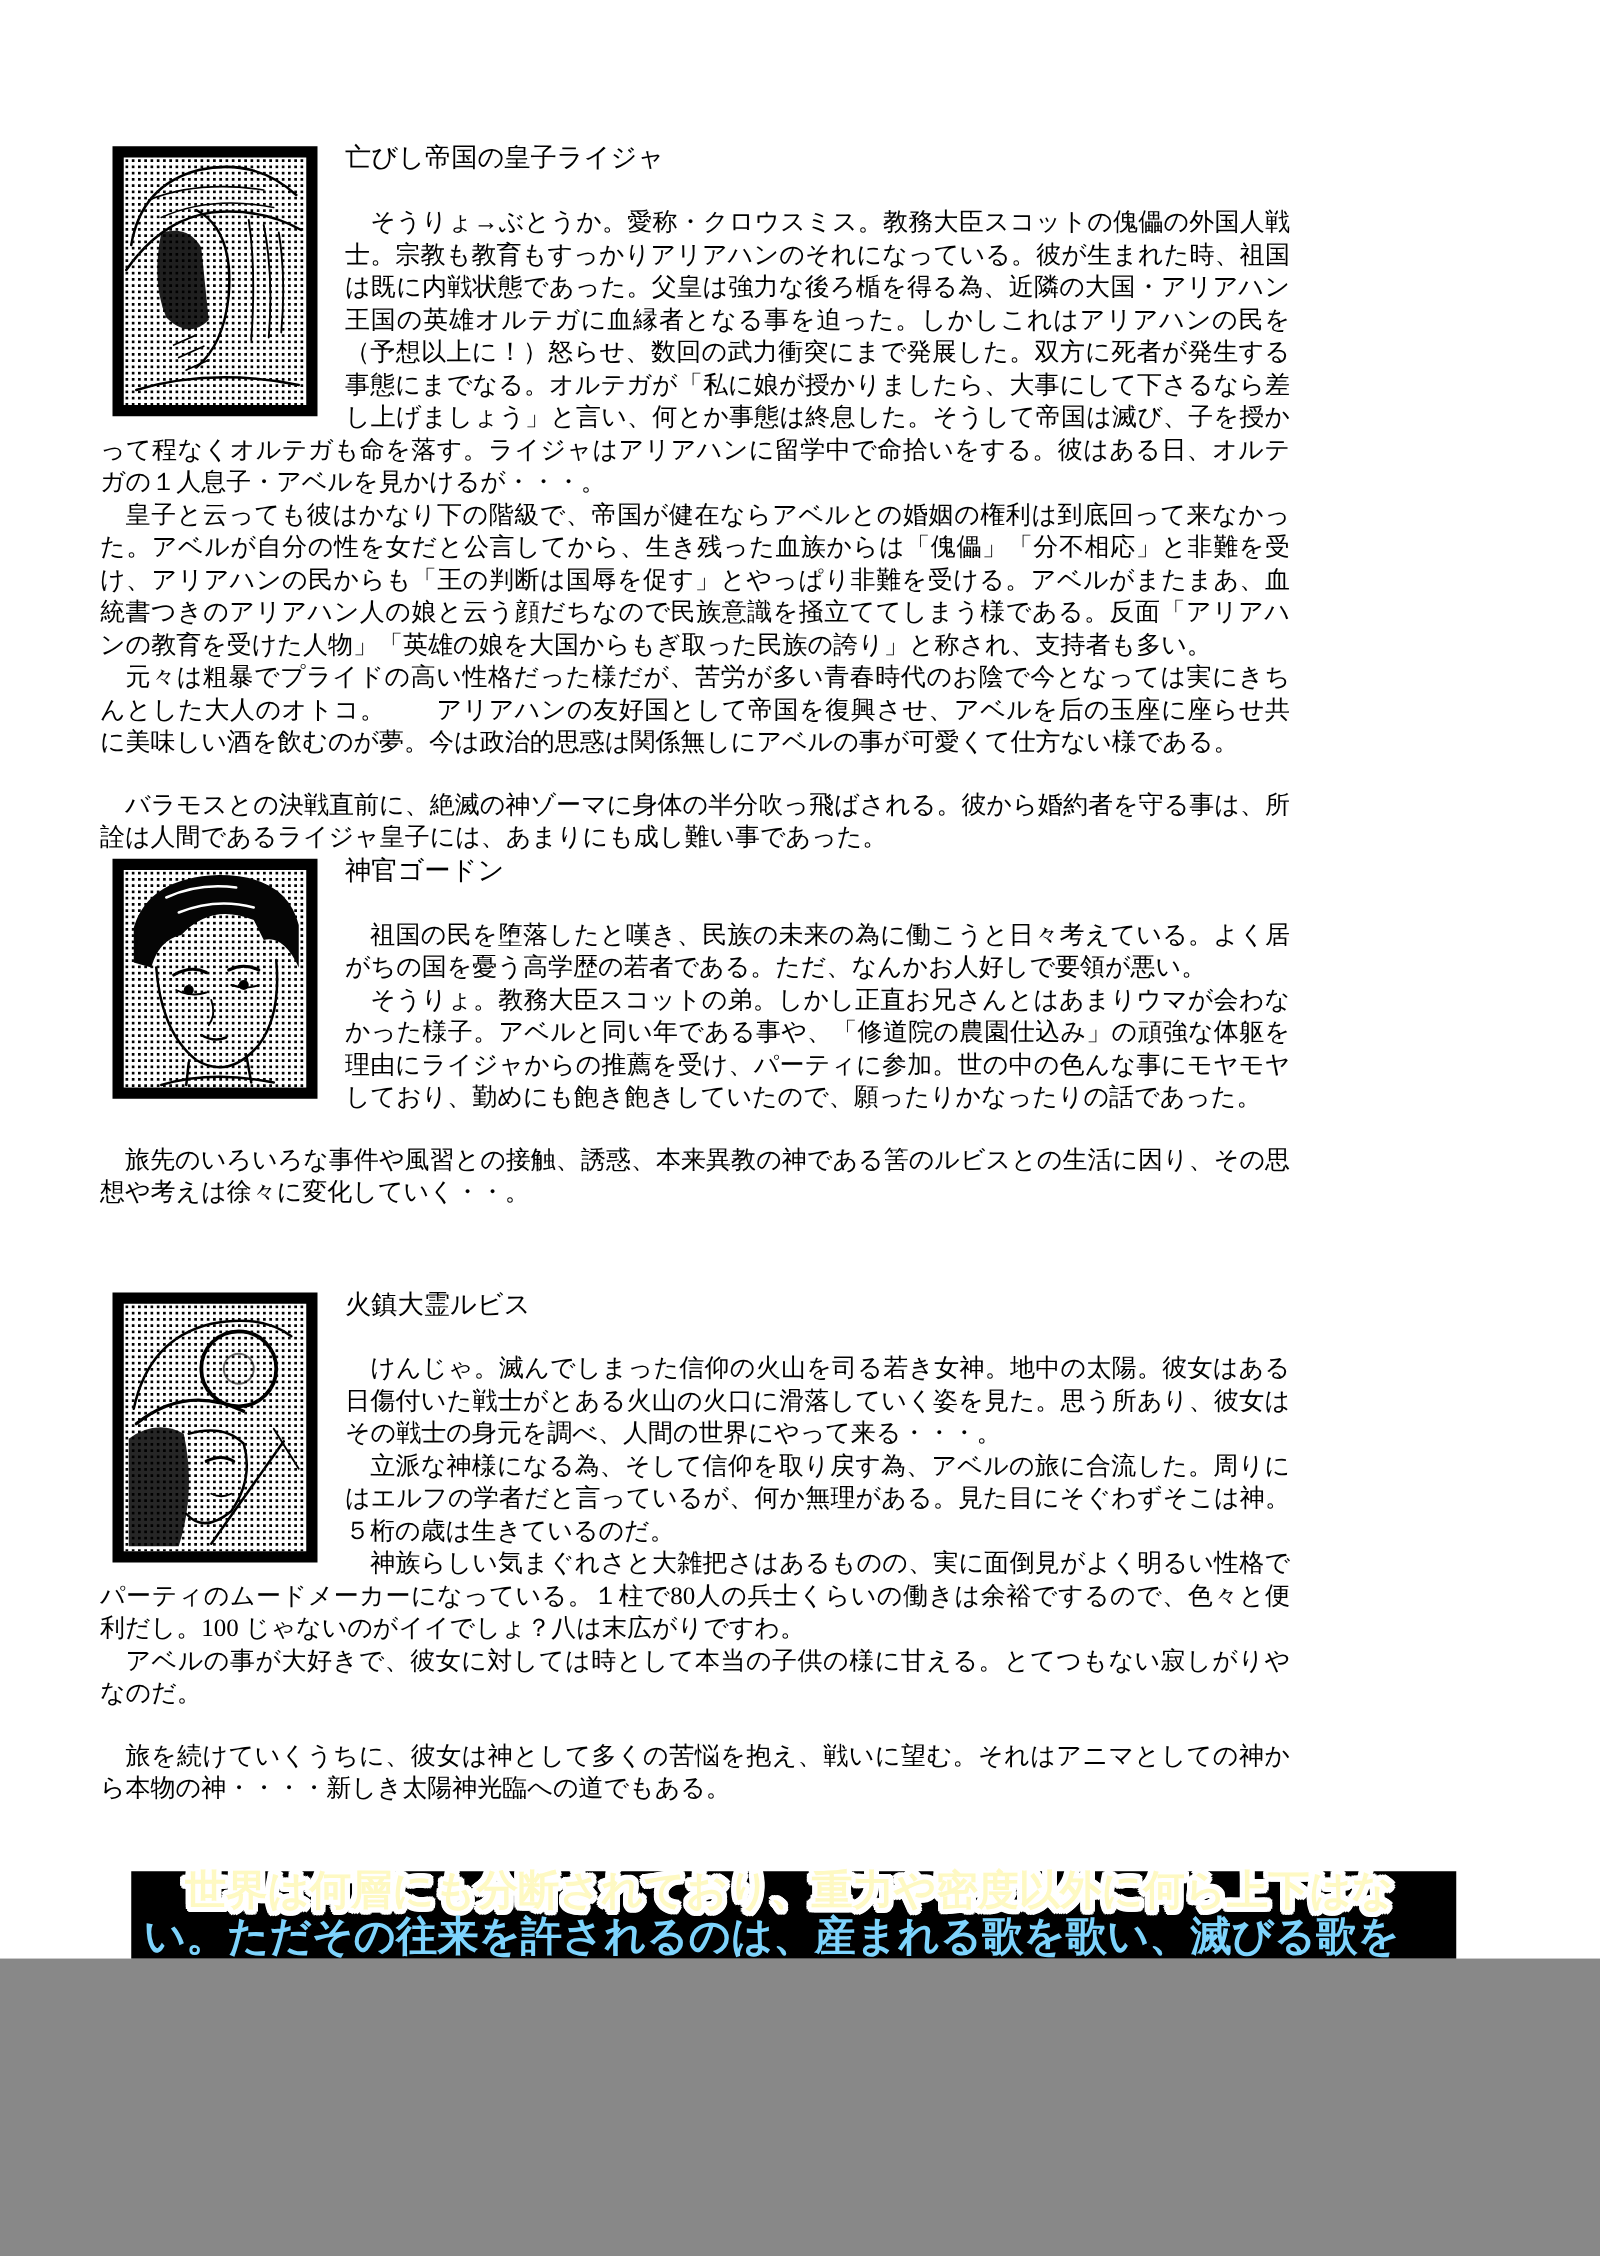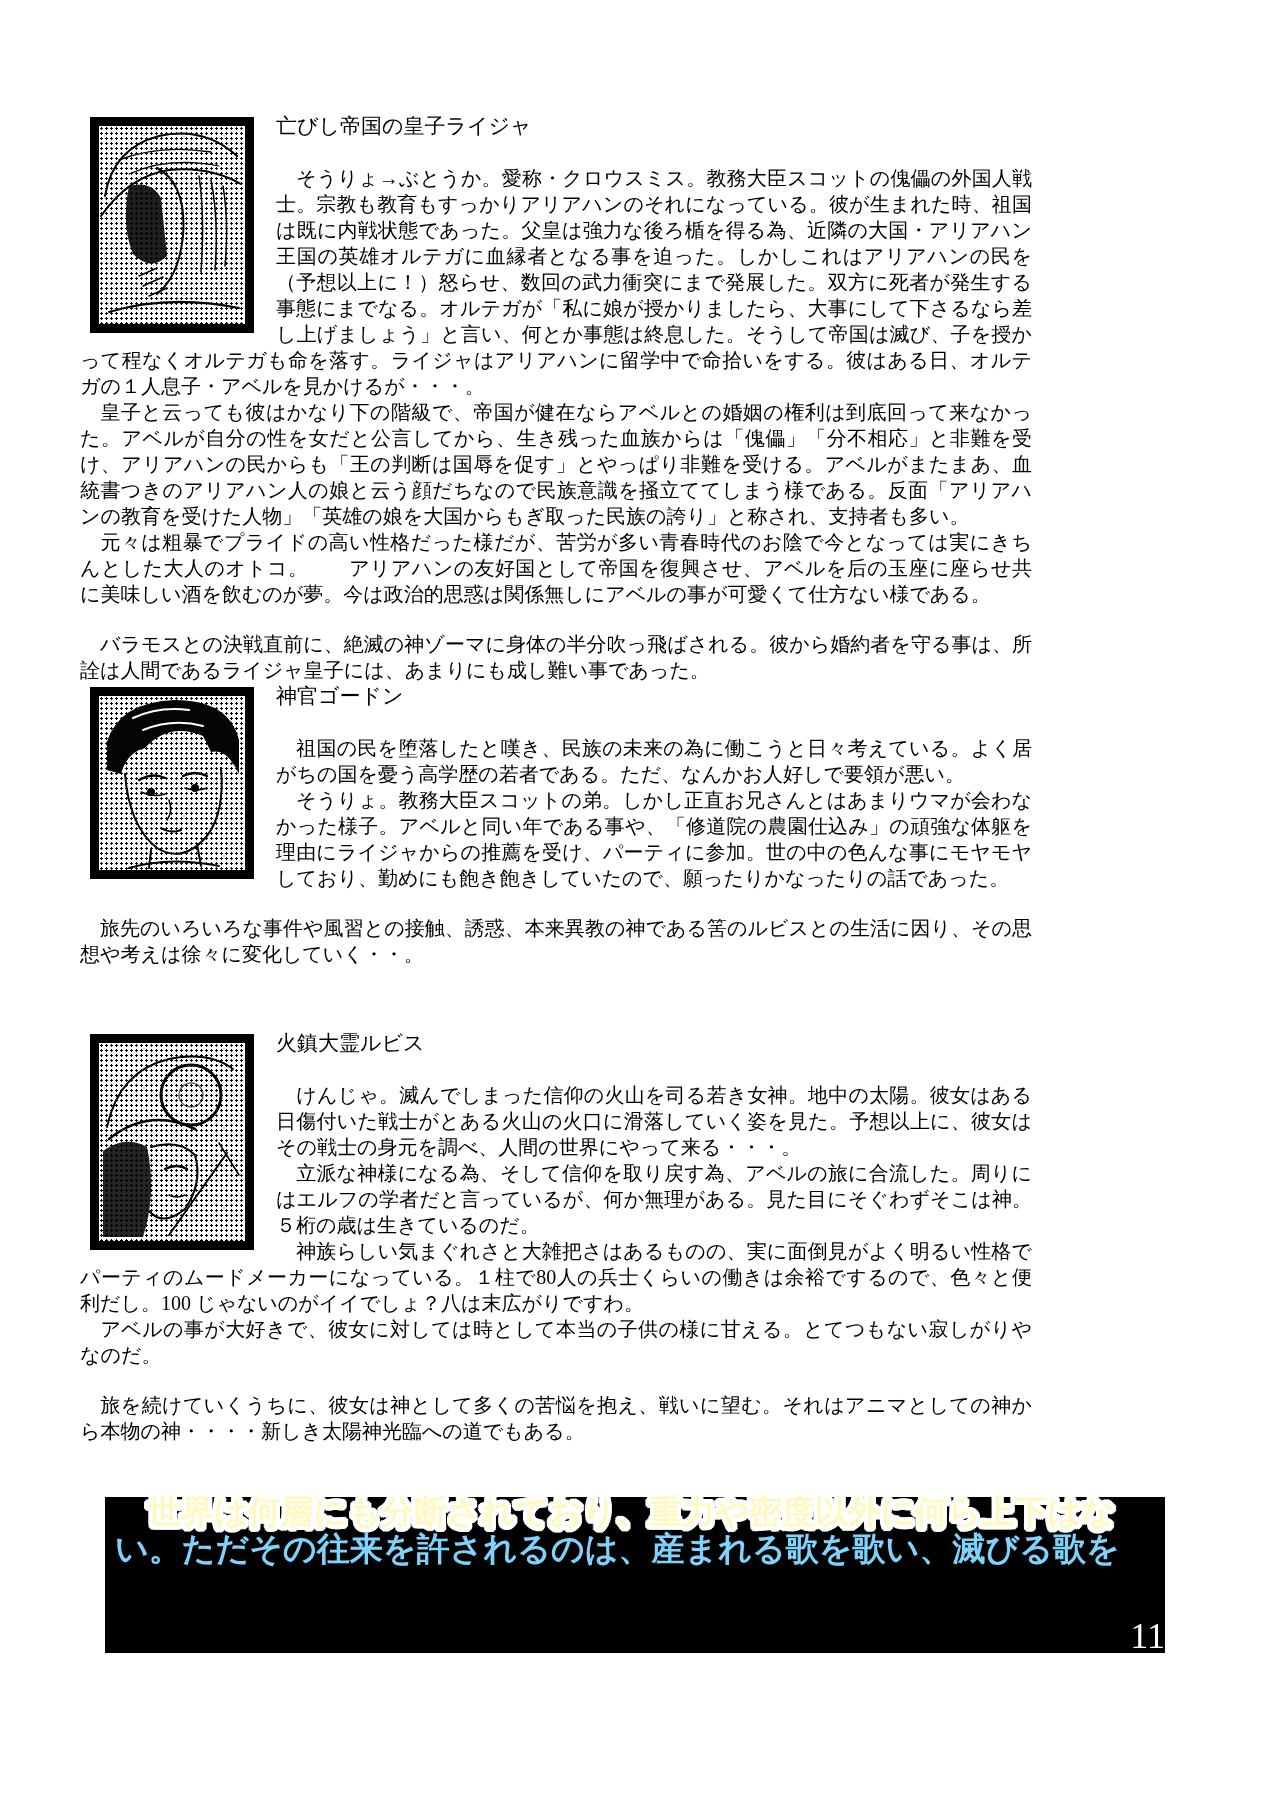--- a/index.html
+++ b/index.html
@@ -1,17 +1,17 @@
 <!DOCTYPE html>
 <html><head>
 <meta charset="utf-8">
 <style>
   html,body { margin:0; padding:0; background:#888; }
   .page {
-    position:relative; width:1280px; height:1805px; margin:0 auto;
+    position:relative; width:1280px; height:1567px; margin:0 auto;
     background:#ffffff; color:#000;
     font-family:"Liberation Serif","DejaVu Serif",serif;
     overflow:hidden;
   }
   .section {
     position:absolute; left:80px; width:952px;
     font-size:20px; line-height:26px; text-align:justify;
   }
   .s1 { top:113px; }
   .s2 { top:683px; }
@@ -125,21 +125,21 @@
           <path d="M52,104 Q80,96 96,112 Q104,140 86,166 Q64,184 50,168" stroke-width="2"></path>
           <path d="M66,126 q12,-6 22,0" stroke-width="2.5"></path>
           <path d="M70,152 q8,4 16,0" stroke-width="1.5"></path>
           <path d="M128,110 L70,192" stroke-width="2"></path>
           <path d="M120,100 L140,132" stroke-width="1.5"></path>
         </g>
         <path d="M4,108 Q26,92 48,104 Q58,150 44,194 L4,194 Z" fill="#000" opacity="0.85"></path>
       </svg>
     </div>
     <h2 class="heading">火鎮大霊ルビス</h2>
-    <p>　けんじゃ。滅んでしまった信仰の火山を司る若き女神。地中の太陽。彼女はある日傷付いた戦士がとある火山の火口に滑落していく姿を見た。予想以上に、彼女はその戦士の身元を調べ、人間の世界にやって来る・・・。</p>
+    <p>　けんじゃ。滅んでしまった信仰の火山を司る若き女神。地中の太陽。彼女はある日傷付いた戦士がとある火山の火口に滑落していく姿を見た。思う所あり、彼女はその戦士の身元を調べ、人間の世界にやって来る・・・。</p>
     <p>　立派な神様になる為、そして信仰を取り戻す為、アベルの旅に合流した。周りにはエルフの学者だと言っているが、何か無理がある。見た目にそぐわずそこは神。５桁の歳は生きているのだ。</p>
     <p>　神族らしい気まぐれさと大雑把さはあるものの、実に面倒見がよく明るい性格でパーティのムードメーカーになっている。１柱で80人の兵士くらいの働きは余裕でするので、色々と便利だし。100 じゃないのがイイでしょ？八は末広がりですわ。</p>
     <p>　アベルの事が大好きで、彼女に対しては時として本当の子供の様に甘える。とてつもない寂しがりやなのだ。</p>
     <p class="gap">　旅を続けていくうちに、彼女は神として多くの苦悩を抱え、戦いに望む。それはアニマとしての神から本物の神・・・・新しき太陽神光臨への道でもある。</p>
   </div>
 
   <div class="footer-box">
     <div class="box-line outlined">　世界は何層にも分断されており、重力や密度以外に何ら上下はな</div>
     <div class="box-line">い。ただその往来を許されるのは、産まれる歌を歌い、滅びる歌を</div>
     <div class="pagenum">11</div>

